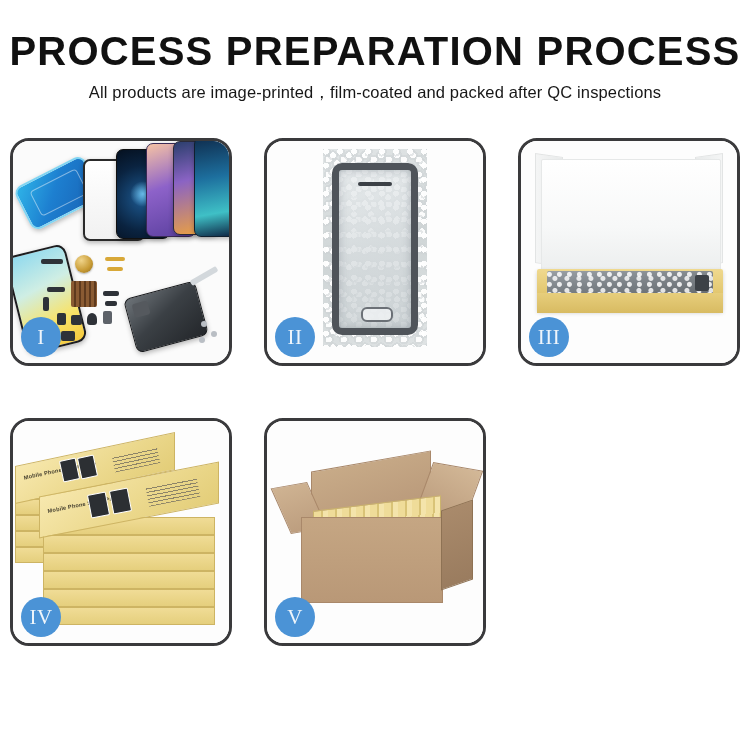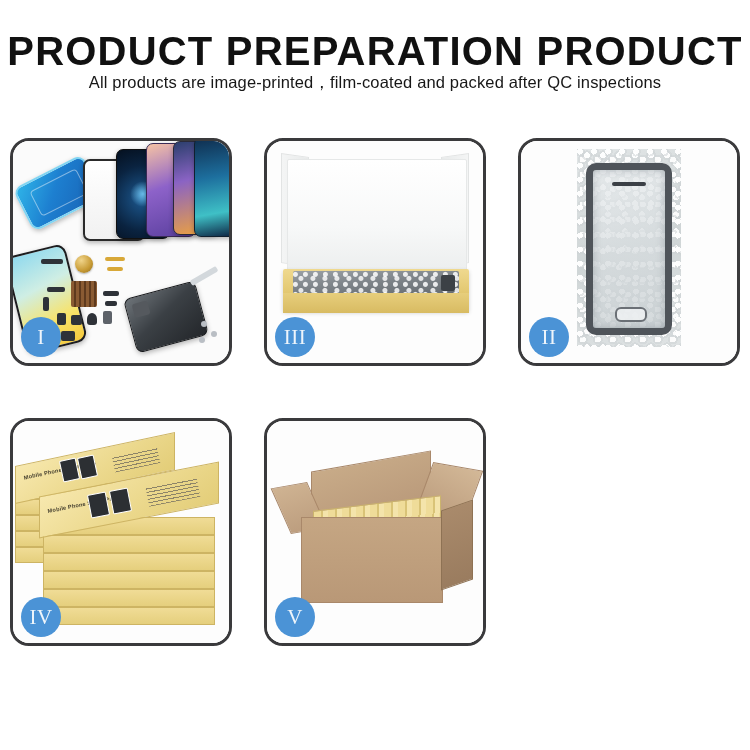--- a/index.html
+++ b/index.html
@@ -15,21 +15,21 @@
   
   .header{width:100%;text-align:center;padding-top:30px;box-sizing:border-box;}
   .title{
     font-size:40px;font-weight:700;color:#111111;
     letter-spacing:1.2px;line-height:1.05;
     font-family:"Liberation Sans", sans-serif;
     white-space:nowrap;
   }
   .subtitle{
     font-size:16.5px;color:#171717;font-weight:400;
-    letter-spacing:.15px;white-space:nowrap;
+    margin-top:10px;letter-spacing:.15px;white-space:nowrap;
   }
 
   
   .grid{
     position:absolute;left:10px;top:138px;
     width:730px;height:545px;
     display:grid;
     grid-template-columns:222px 222px 222px;
     grid-template-rows:228px 228px;
     column-gap:32px;row-gap:52px;
@@ -302,21 +302,21 @@
     position:absolute;width:14px;height:22px;
     background:rgba(140,112,84,.45);border-radius:1px;
   }
 </style>
 </head>
 <body>
 
 <div class="page">
 
   <div class="header">
-    <div class="title">PRODUCT PREPARATION PRODUCT</div>
+    <div class="title">PROCESS PREPARATION PROCESS</div>
     <div class="subtitle">All products are image-printed，film-coated and packed after QC inspections</div>
   </div>
 
   <div class="grid">
 
     <div class="panel">
       <div class="stage p1">
         <div class="scr scr-blue"></div>
         <div class="scr scr-white"></div>
         <div class="scr scr-dark"></div>
@@ -342,40 +342,40 @@
         <div class="part" style="left:48px;top:190px;width:14px;height:10px;"></div>
         <div class="part" style="left:188px;top:180px;width:6px;height:6px;border-radius:50%;background:#b9bec4;"></div>
         <div class="part" style="left:198px;top:190px;width:6px;height:6px;border-radius:50%;background:#b9bec4;"></div>
         <div class="part" style="left:186px;top:196px;width:6px;height:6px;border-radius:50%;background:#b9bec4;"></div>
         <div class="part" style="left:176px;top:132px;width:30px;height:6px;background:#d3d8dc;transform:rotate(-30deg);"></div>
       </div>
       <div class="badge">I</div>
     </div>
 
     <div class="panel">
+      <div class="stage p2">
+        <div class="wrapbg"></div>
+        <div class="glass">
+          <div class="speaker"></div>
+          <div class="homebtn"></div>
+        </div>
+      </div>
+      <div class="badge">II</div>
+    </div>
+
+    <div class="panel">
       <div class="stage p3">
         <div class="lidL"></div>
         <div class="lidR"></div>
         <div class="foam"></div>
         <div class="tray"></div>
         <div class="item"></div>
         <div class="trayface"></div>
       </div>
       <div class="badge">III</div>
-    </div>
-
-    <div class="panel">
-      <div class="stage p2">
-        <div class="wrapbg"></div>
-        <div class="glass">
-          <div class="speaker"></div>
-          <div class="homebtn"></div>
-        </div>
-      </div>
-      <div class="badge">II</div>
     </div>
 
     <div class="panel">
       <div class="stage p4">
 
         <div class="sbox" style="left:2px;top:62px;width:96px;height:14px;"></div>
         <div class="sbox" style="left:2px;top:78px;width:96px;height:14px;"></div>
         <div class="sbox" style="left:2px;top:94px;width:96px;height:14px;"></div>
         <div class="sbox" style="left:2px;top:110px;width:96px;height:14px;"></div>
         <div class="sbox" style="left:2px;top:126px;width:96px;height:14px;"></div>

